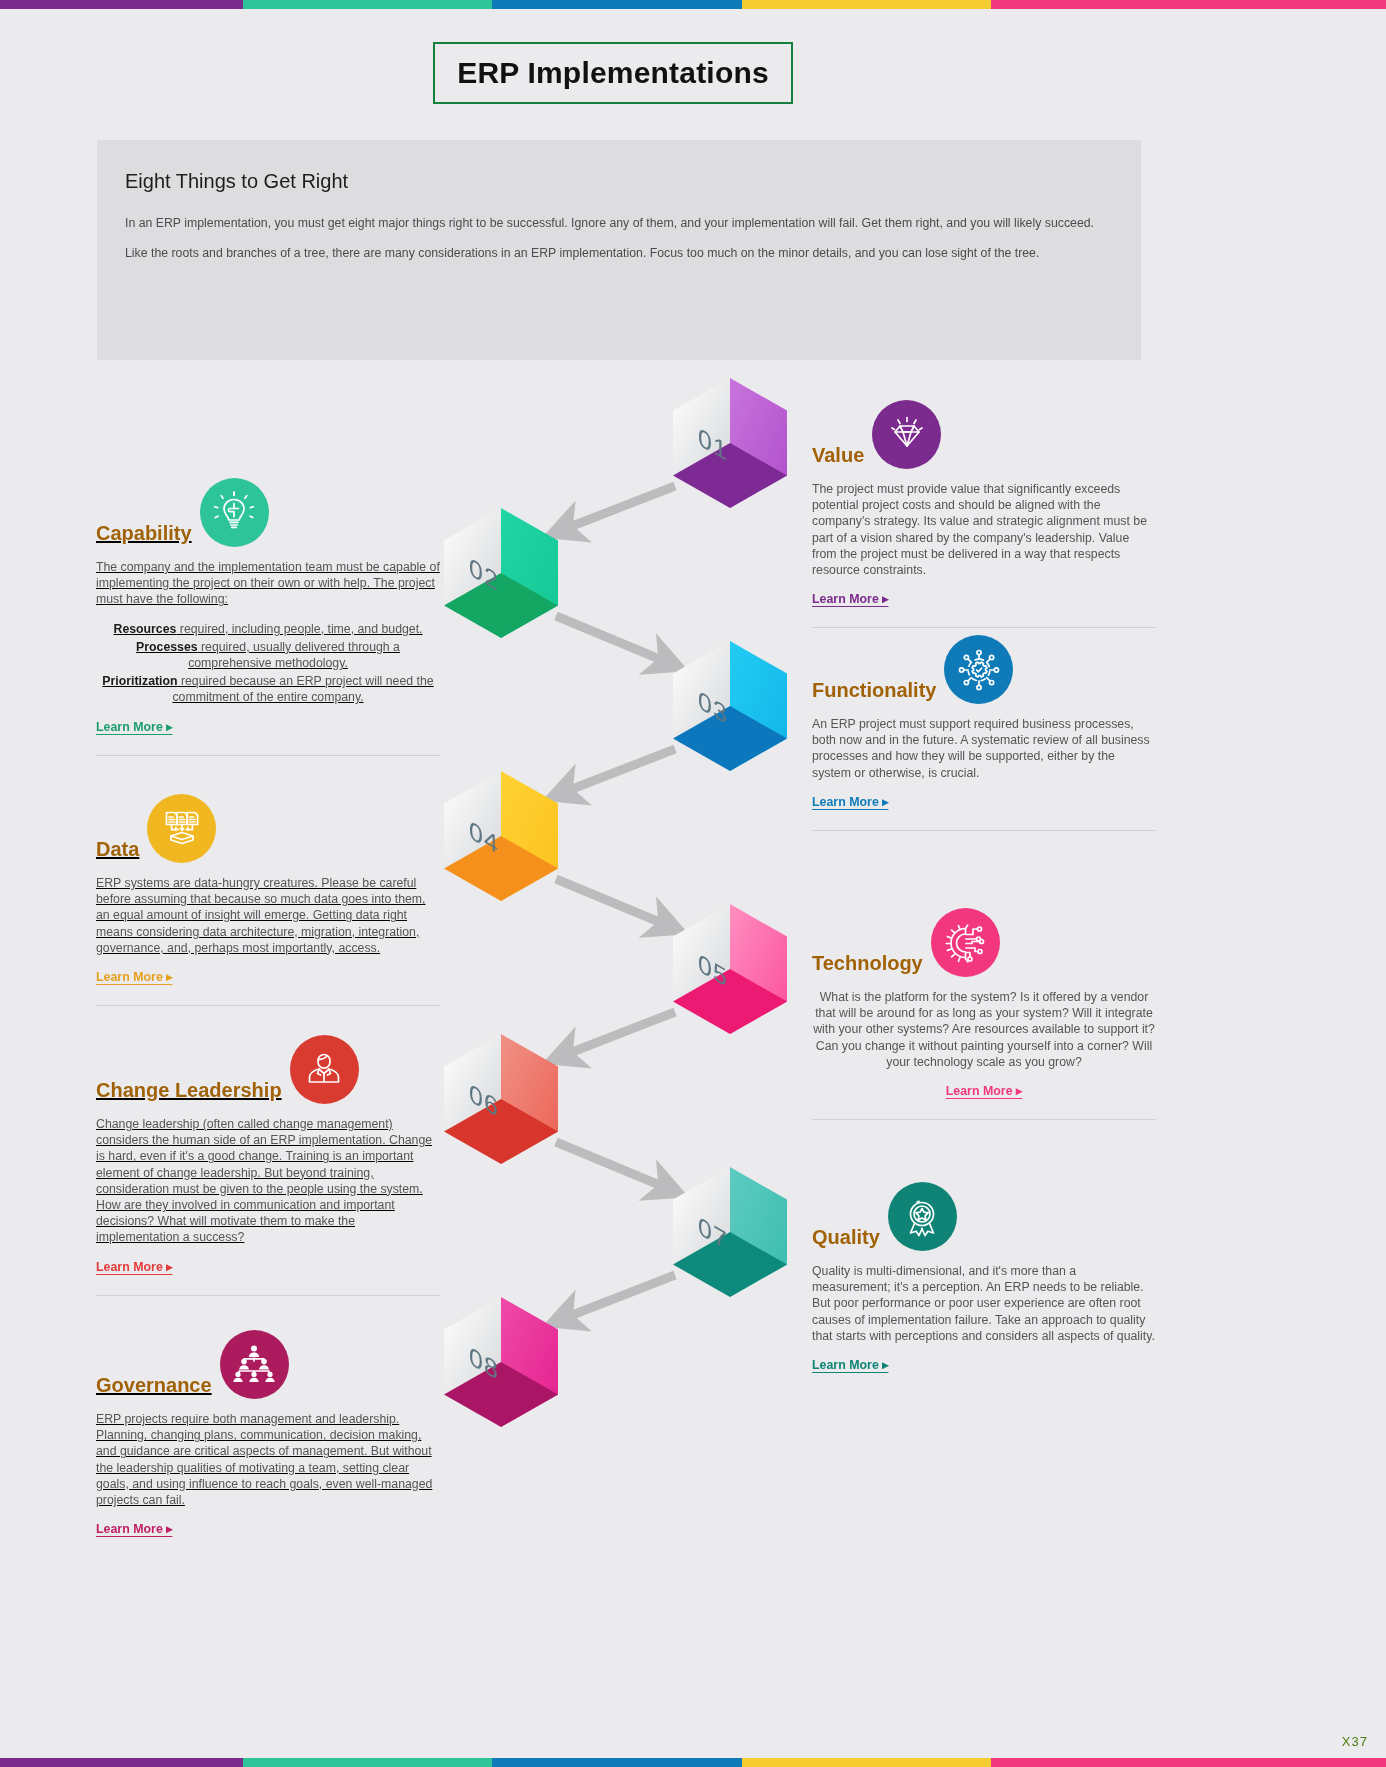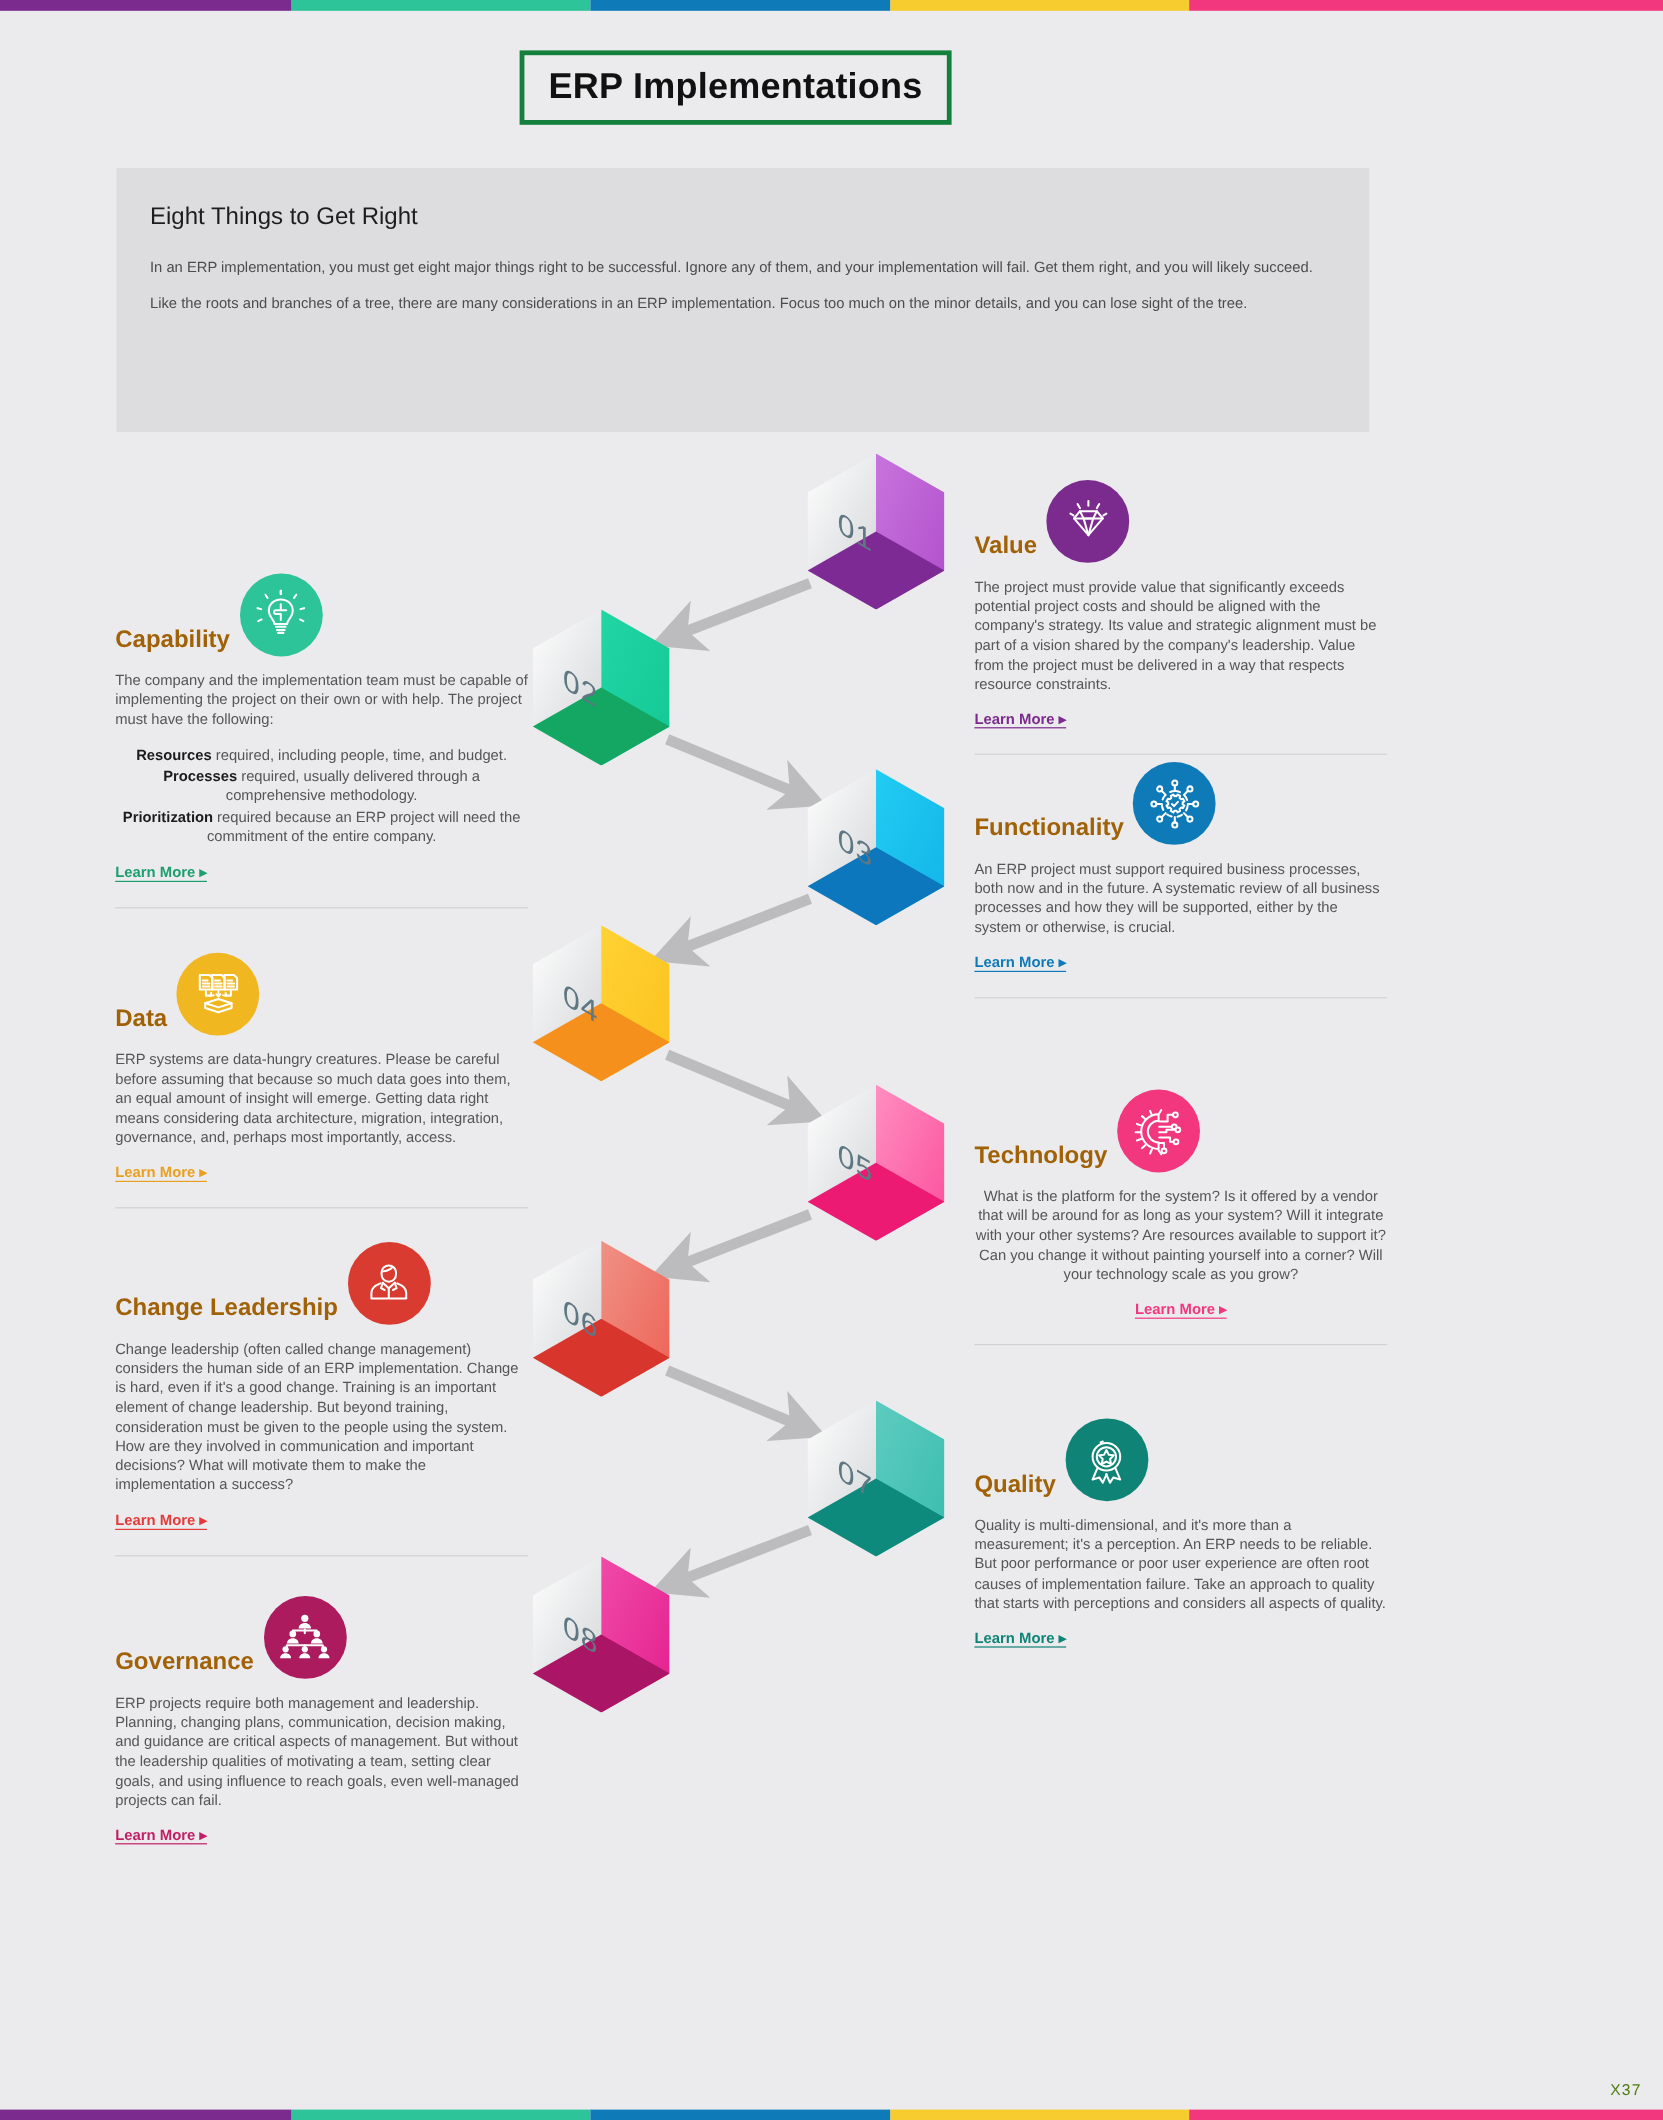--- a/index.html
+++ b/index.html
@@ -14,21 +14,21 @@
   
   .colorbar { position: absolute; left: 0; width: 1386px; height: 9px; display: flex; }
   .colorbar.top { top: 0; }
   .colorbar.bottom { bottom: 0; }
   .colorbar span { height: 100%; }
 
   
   .title-box {
     position: absolute; left: 433px; top: 42px;
     width: 360px; height: 62px;
-    border: 4px solid #15803d;
+    border: 2px solid #15803d;
     display: flex; align-items: center; justify-content: center;
   }
   .title-box h1 {
     font-size: 30px; font-weight: bold; color: #111; letter-spacing: .2px;
   }
 
   
   .intro {
     position: absolute; left: 97px; top: 140px;
     width: 1044px; height: 220px;
@@ -48,21 +48,21 @@
     display: flex; align-items: center; justify-content: center;
     font-size: 25px; font-weight: 500; color: #5f7683;
     transform: translate(-17px, 1px) skewY(30deg);
     letter-spacing: 1px;
   }
 
   .arrow { position: absolute; }
 
   
   .block { position: absolute; width: 344px; }
-  .block.left { left: 96px; text-align: left; }
+  .block.left { left: 96px; text-align: left; text-decoration: underline; }
   .block.right { left: 812px; text-align: left; }
 
   .head { display: flex; align-items: flex-end; gap: 8px; margin-bottom: 12px; }
   .head h3 { font-size: 20px; font-weight: bold; color: #a16207; line-height: 1; padding-bottom: 4px; }
   .icon-circle {
     width: 69px; height: 69px; border-radius: 50%;
     display: flex; align-items: center; justify-content: center;
     flex: 0 0 69px;
   }
   .icon-circle svg { display: block; }

